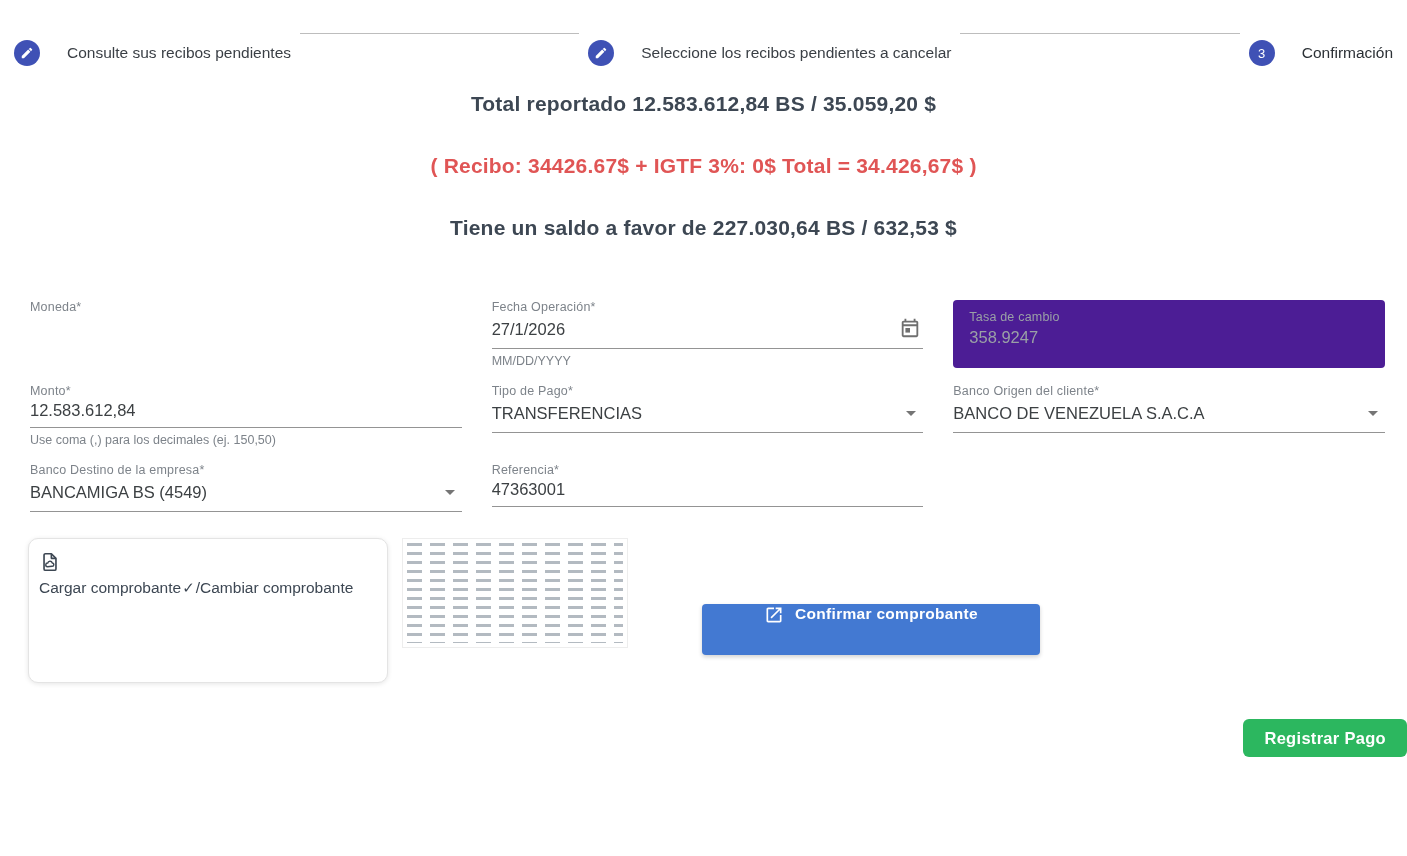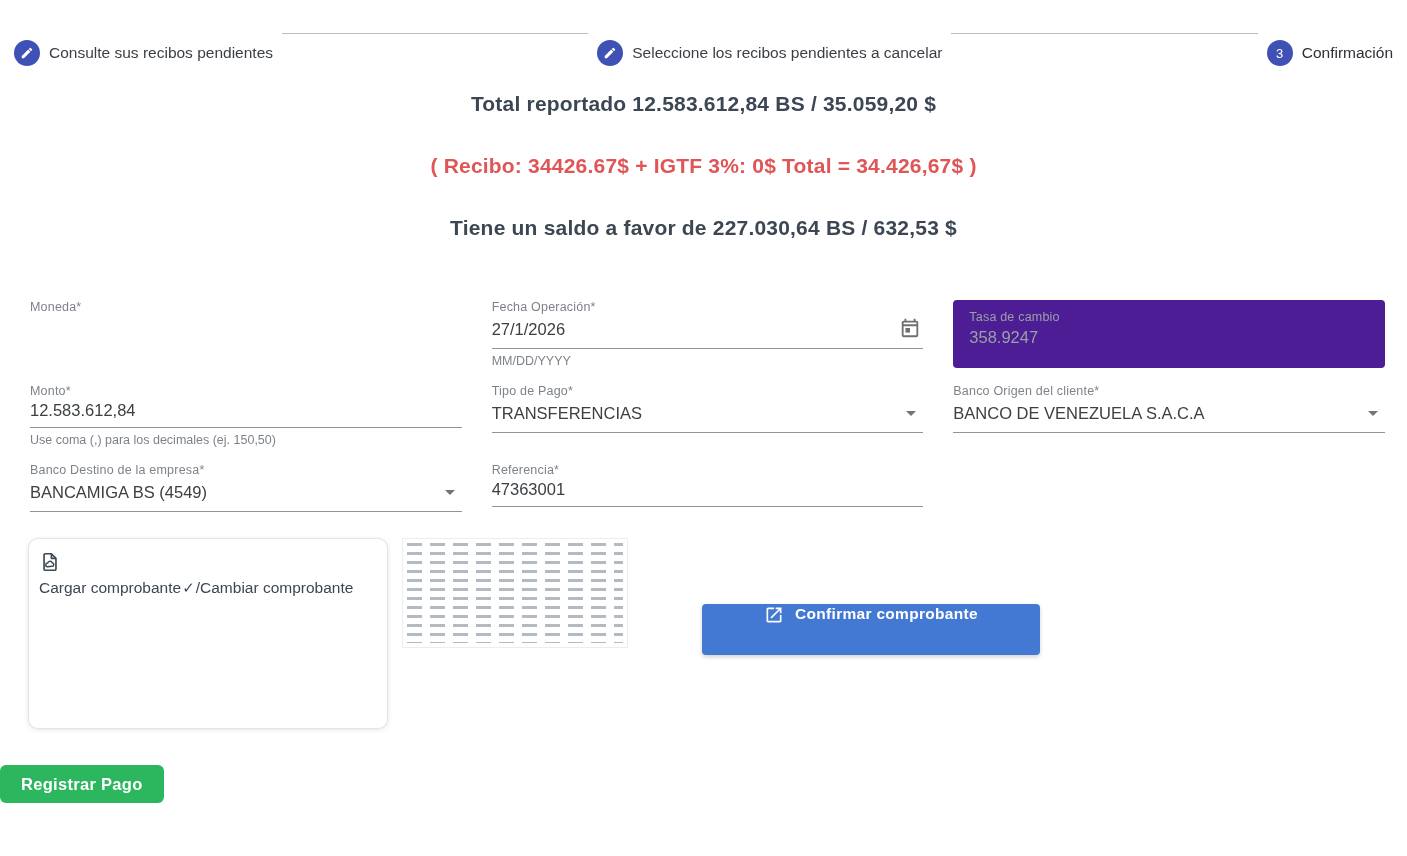--- a/index.html
+++ b/index.html
@@ -5,21 +5,21 @@
   * { box-sizing: border-box; }
   html,body { margin:0; padding:0; }
   body {
     width:1407px; height:856px; background:#ffffff;
     font-family:"Liberation Sans", sans-serif; overflow:hidden;
     color:#3c4043;
   }
 
   
   .stepper { display:flex; align-items:center; padding:16px 14px 0 14px; height:50px; }
-  .step { display:flex; align-items:center; gap:9px; white-space:nowrap; cursor:pointer;margin-top:40px; }
+  .step { display:flex; align-items:center; gap:27px; white-space:nowrap; cursor:pointer;margin-top:40px; }
   .step-circle {
     width:26px; height:26px; border-radius:50%; background:#3f51b5; color:#fff;
     display:flex; align-items:center; justify-content:center; font-size:13px; flex:0 0 26px;
   }
   .step-circle svg { width:14px; height:14px; }
   .step-label { font-size:15.5px; color:#3a3f45; }
   .step-label.active { font-weight:500; color:#2c3136; }
   .connector { flex:1; height:1px; background:#bdbdbd; margin:0 9px; }
 
   
@@ -47,21 +47,21 @@
   .cal-icon svg { width:22px; height:22px; fill:#6f6f6f; }
   .field-disabled {
     background:#4c1d95; border-radius:4px; padding:10px 16px 12px 16px;
   }
   .field-disabled .f-label { color:#9aa0a6; }
   .field-disabled .f-value { color:#9aa0a6; padding-top:4px; display:block; }
 
   
   .upload-row { display:flex; align-items:flex-start; margin:26px 22px 0 28px; }
   .upload-card {
-    width:360px; height:191px; background:#fff;
+    width:360px; height:145px; background:#fff;
     border:1px solid #e4e4e4; border-radius:10px;
     box-shadow:0 1px 5px rgba(0,0,0,.10); padding:12px 10px; cursor:pointer;
   }
   .upload-icon svg { width:22px; height:22px; }
   .upload-text { font-size:15.5px; color:#3d4753; margin-top:2px; }
   .upload-check { font-size:15px; color:#3d4753; padding:0 1px; }
   .thumb {
     width:226px; height:110px; margin-left:14px; cursor:pointer;
     border:1px solid #ededed; background-color:#fff; padding:4px;
     background-image:
@@ -72,21 +72,21 @@
   .confirm-btn {
     margin-left:74px; margin-top:66px; width:338px; height:51px;
     background:#4379d2; color:#ffffff; border:none; border-radius:4px;
     display:flex; align-items:flex-start; justify-content:center; gap:11px;
     font-family:"Liberation Sans", sans-serif; font-weight:700; font-size:15.5px;
     letter-spacing:.3px; cursor:pointer; box-shadow:0 2px 4px rgba(0,0,0,.18);
   }
   .confirm-btn svg { width:20px; height:20px; fill:#fff; }
 
   
-  .register-row { display:flex; justify-content:flex-start; margin-top:36px; }
+  .register-row { display:flex; justify-content:flex-end; margin-top:36px; }
   .register-btn {
     background:#2cb75f; color:#fff; border:none; border-radius:6px;
     height:38px; padding:0 21px; font-family:"Liberation Sans", sans-serif;
     font-weight:700; font-size:16.5px; letter-spacing:.3px; cursor:pointer;
   }
 </style>
 </head>
 <body>
 
 <div class="stepper">

